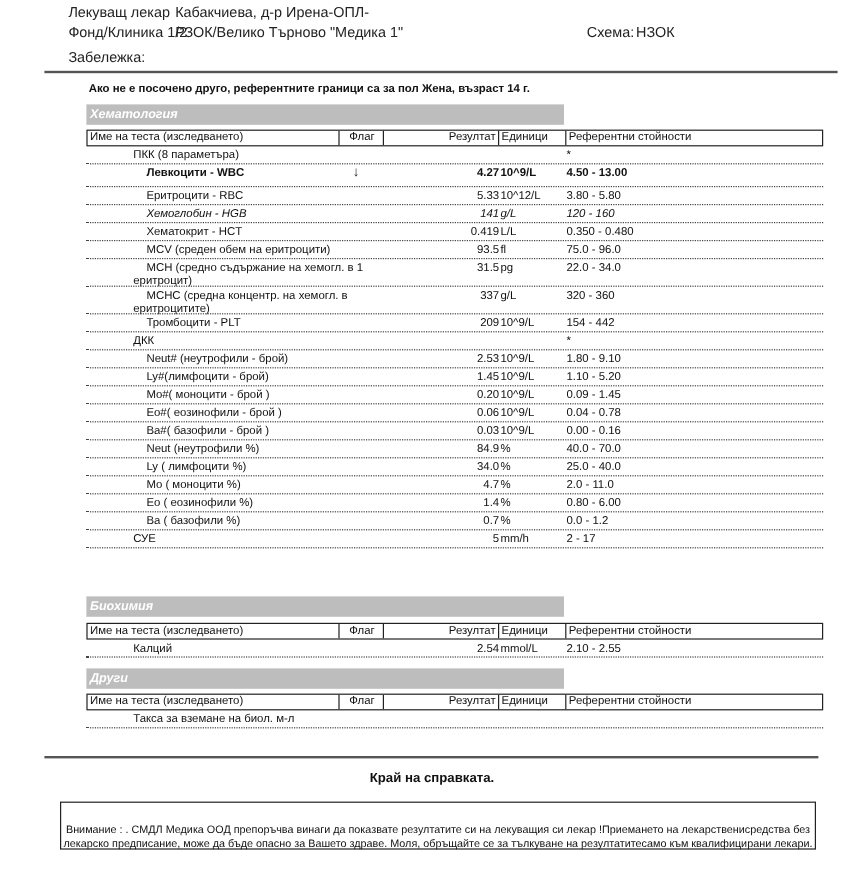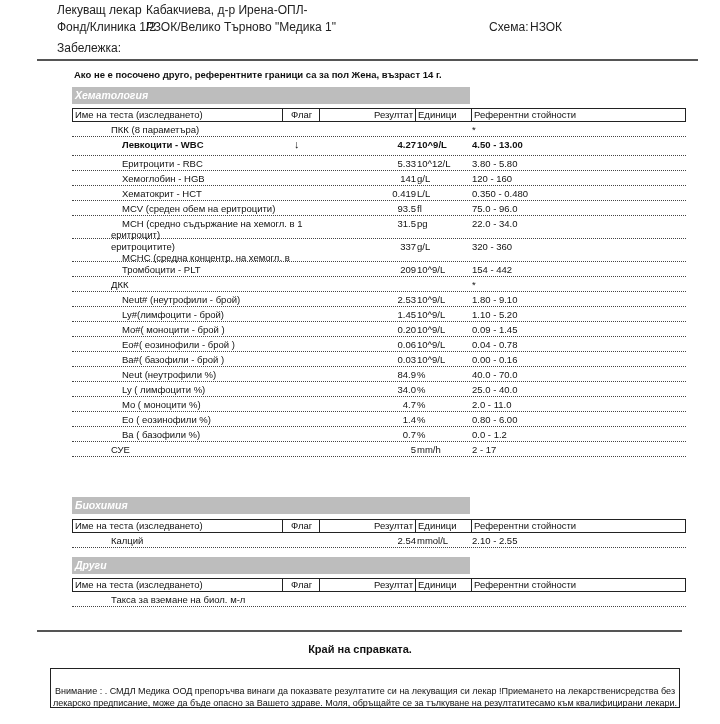--- a/index.html
+++ b/index.html
@@ -68,21 +68,21 @@
       <div class="unit">10^9/L</div>
       <div class="ref">4.50 - 13.00</div>
     </div>
     <div class="row" style="top: 156px; height: 15px;">
       <div class="name indent">Еритроцити - RBC</div>
       <div class="flag"></div>
       <div class="result">5.33</div>
       <div class="unit">10^12/L</div>
       <div class="ref">3.80 - 5.80</div>
     </div>
-    <div class="row" style="top: 171px; height: 15px;">
+    <div class="row" style="top: 171px; height: 15px; font-style: italic;">
       <div class="name indent">Хемоглобин - HGB</div>
       <div class="flag"></div>
       <div class="result">141</div>
       <div class="unit">g/L</div>
       <div class="ref">120 - 160</div>
     </div>
     <div class="row" style="top: 186px; height: 15px;">
       <div class="name indent">Хематокрит - HCT</div>
       <div class="flag"></div>
       <div class="result">0.419</div>
@@ -101,22 +101,22 @@
         <div>MCH (средно съдържание на хемогл. в 1</div>
         <div style="margin-left: -11px;">еритроцит)</div>
       </div>
       <div class="flag"></div>
       <div class="result">31.5</div>
       <div class="unit">pg</div>
       <div class="ref">22.0 - 34.0</div>
     </div>
     <div class="row" style="top: 239px; height: 23px;">
       <div class="name indent wrapname">
+        <div>MCHC (средна концентр. на хемогл. в</div>
         <div style="margin-left: -11px;">еритроцитите)</div>
-        <div>MCHC (средна концентр. на хемогл. в</div>
       </div>
       <div class="flag"></div>
       <div class="result">337</div>
       <div class="unit">g/L</div>
       <div class="ref">320 - 360</div>
     </div>
     <div class="row" style="top: 262px; height: 15px;">
       <div class="name indent">Тромбоцити - PLT</div>
       <div class="flag"></div>
       <div class="result">209</div>

